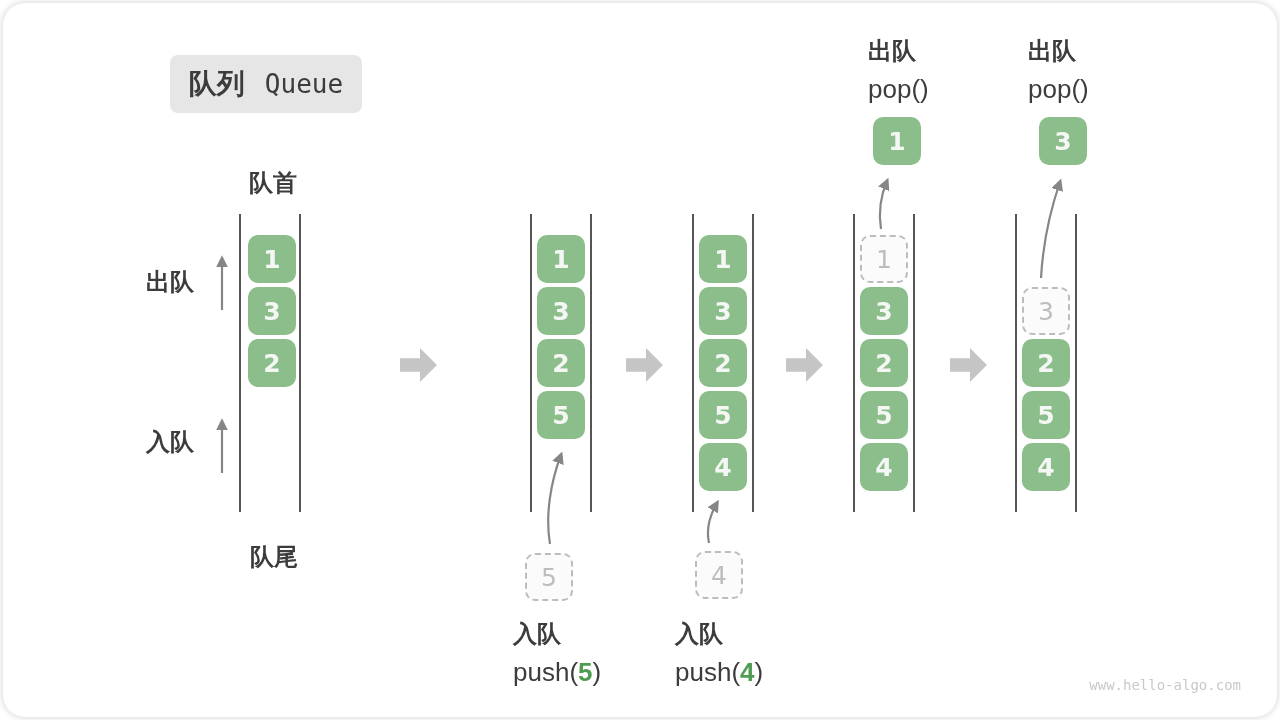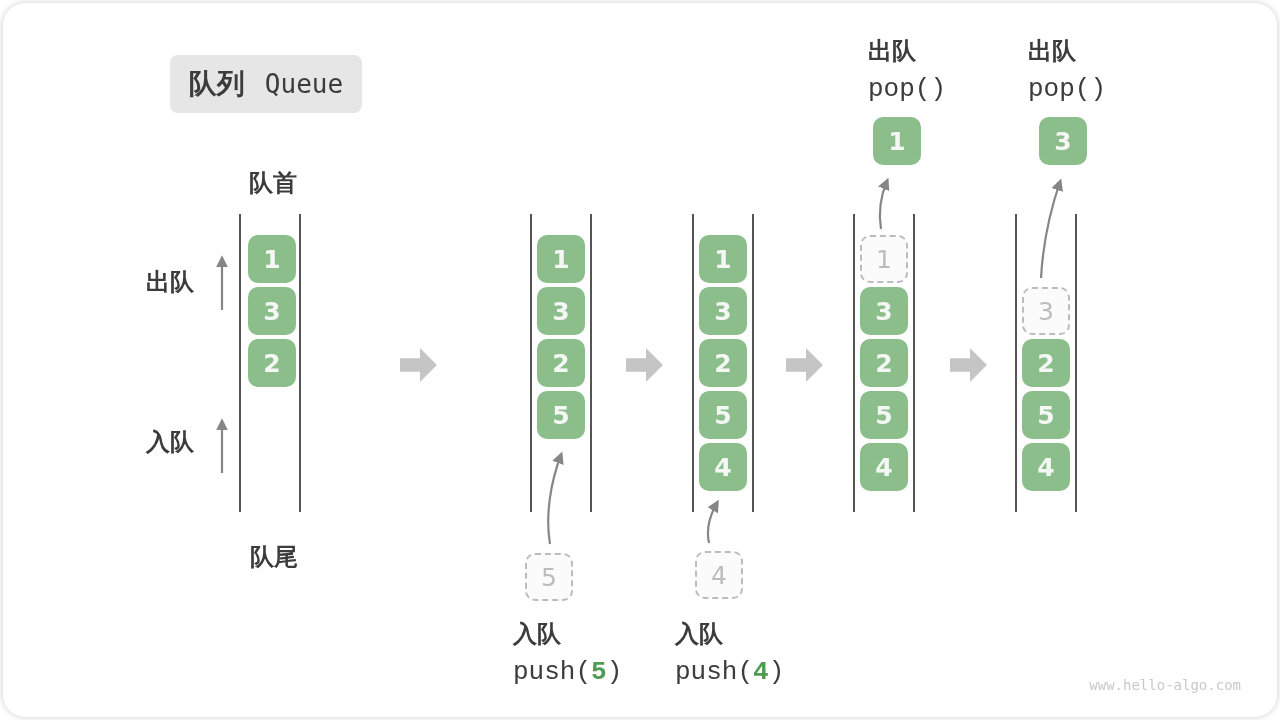--- a/index.html
+++ b/index.html
@@ -29,21 +29,21 @@
   .cell.dashed{
     background:#fbfbfb;border:2px dashed #bcbcbc;color:#bdbdbd;
     box-sizing:border-box;font-weight:normal;
   }
   .block-arrow{
     position:absolute;width:37px;height:34px;background:#c5c5c5;
     clip-path:polygon(0% 30%,54% 30%,54% 0%,100% 50%,54% 100%,54% 70%,0% 70%);
   }
   .op{position:absolute;white-space:nowrap;}
   .op .zh{font-size:24px;font-weight:bold;color:#3c3c3c;display:block;margin-bottom:7px;}
-  .op .code{font-family:Liberation Mono, monospace;font-size:26px;color:#3c3c3c;display:block;}
+  .op .code{font-family:Liberation Sans, sans-serif;font-size:26px;color:#3c3c3c;display:block;}
   .op .code .accent{color:#4e9b52;font-weight:bold;}
   .arrow-layer{position:absolute;left:0;top:0;pointer-events:none;}
   .watermark{
     position:absolute;right:36px;top:674px;
     font-family:"DejaVu Sans Mono",monospace;font-size:14px;color:#c9c9c9;
   }
 </style>
 </head>
 <body>
 

